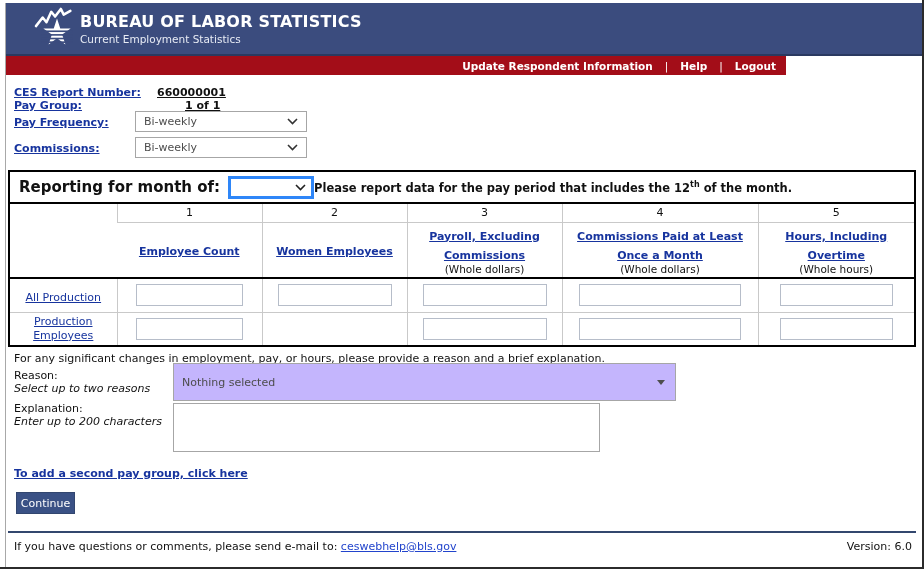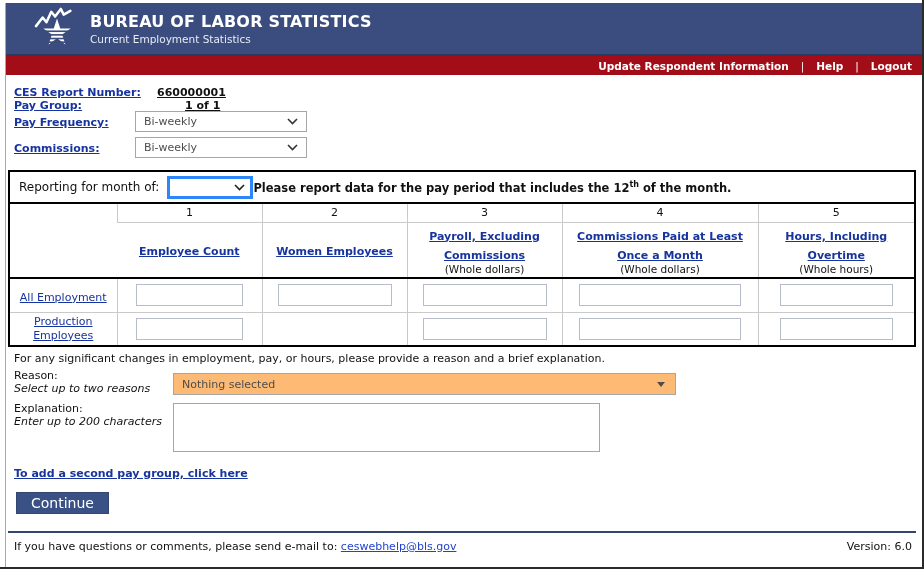--- a/index.html
+++ b/index.html
@@ -11,27 +11,27 @@
   }
   .left-edge { position:absolute; left:5px; top:3px; bottom:0; width:1px; background:#a8a8a8; }
 
   
   .header {
     position:absolute; left:6px; top:3px; width:916px; height:53px;
     background:#3b4c7e; border-bottom:2px solid #2a3960;
     display:flex; align-items:center;
   }
   .logo { width:46px; height:44px; margin-left:28px; flex:0 0 auto; }
-  .titles { margin-left:10px; }
+  .titles { margin-left:0; }
   .title { color:#fff; font-weight:bold; font-size:16px; letter-spacing:0.2px; }
   .subtitle { color:#e8ecf5; font-size:10.5px; margin-top:2px; }
 
   
   .redbar {
-    position:absolute; left:6px; top:56px; width:916px; height:19px;
+    position:absolute; left:6px; top:56px; width:780px; height:19px;
     background:#a30d18; display:flex; justify-content:flex-end; align-items:center;
     padding-right:10px;
   }
   .redbar a { color:#fff; font-size:10.5px; font-weight:600; text-decoration:none; }
   .redbar .sep { color:#fff; font-size:10.5px; margin:0 12px; }
 
   
   .info { position:absolute; left:6px; top:86px; width:910px; height:80px; }
   .info .lbl { position:absolute; left:8px; font-size:11px; font-weight:bold; color:#17349e; text-decoration:underline; }
   .info .val { position:absolute; left:151px; font-size:11px; font-weight:bold; color:#111;text-decoration:underline; }
@@ -42,21 +42,21 @@
   }
   .selectbox .sel-text { font-size:11px; color:#4d4d4d; }
   .chev { width:11px; height:7px; flex:0 0 auto; }
 
   
   table.report { position:absolute; left:8px; top:170px; border-collapse:collapse; table-layout:fixed; background:#fff; border:2px solid #000; }
   table.report td { border-left:1px solid #c9c9c9; vertical-align:middle; }
   table.report td:first-child { border-left:none; }
   tr.month-row td { border-bottom:2px solid #000; height:32px; }
   .month-cell { display:flex; align-items:center; padding-left:9px; }
-  .month-label { font-size:12px; font-weight:normal; color:#111; white-space:nowrap; }
+  .month-label { font-size:15px; font-weight:bold; color:#111; white-space:nowrap; }
   .month-select {
     margin-left:8px; width:86px; height:23px; background:#fff; border:3px solid #2e86f8;
     display:flex; align-items:center; justify-content:flex-end; padding-right:5px;
   }
   .month-select .sel-text { font-size:11px; color:#333; flex:1; }
   .month-note { font-size:11.5px; font-weight:bold; color:#111; white-space:nowrap; }
   .month-note sup { font-size:8px; }
   tr.num-row td { height:19px; border-bottom:1px solid #c9c9c9; text-align:center; font-size:11px; color:#111; }
   td.corner { border-bottom:2px solid #000 !important; }
   tr.head-row td { height:41px; border-bottom:2px solid #000; text-align:center; padding:2px 4px; }
@@ -72,36 +72,36 @@
   tr.data-row td:nth-child(3) input { width:114px; }
   tr.data-row td:nth-child(4) input { width:124px; }
   tr.data-row td:nth-child(5) input { width:162px; }
   tr.data-row td:nth-child(6) input { width:113px; }
 
   
   .note { position:absolute; left:14px; top:352px; font-size:11px; color:#111; }
   .field-label { position:absolute; left:14px; font-size:11px; color:#111; }
   .field-hint { position:absolute; left:14px; font-size:11px; font-style:italic; color:#111; }
   .reason-select {
-    position:absolute; left:173px; top:373px; width:503px; height:22px; background:#fdba74;
+    position:absolute; left:173px; top:363px; width:503px; height:38px; background:#c4b5fd;
     border:1px solid #a6a6a6; display:flex; align-items:center; justify-content:space-between;
     padding:0 10px 0 8px;
   }
   .reason-select .sel-text { font-size:11px; color:#4d4d4d; }
   .caret-down { width:0; height:0; border-left:4px solid transparent; border-right:4px solid transparent; border-top:5px solid #4d4d4d; }
   textarea.explanation {
     position:absolute; left:173px; top:403px; width:427px; height:49px;
     border:1px solid #a6a6a6; resize:none; font-family:"DejaVu Sans", sans-serif; font-size:11px; padding:4px;
   }
 
   
   .add-link { position:absolute; left:14px; top:467px; font-size:11px; font-weight:bold; color:#17349e; text-decoration:underline; }
   .continue-btn {
-    position:absolute; left:16px; top:492px; width:93px; height:22px;
-    background:#3a5185; color:#fff; border:1px solid #32466f; font-size:14px;
+    position:absolute; left:16px; top:492px; width:59px; height:22px;
+    background:#3a5185; color:#fff; border:1px solid #32466f; font-size:11px;
     font-family:"DejaVu Sans", sans-serif; cursor:pointer;
   }
   .divider { position:absolute; left:8px; top:531px; width:908px; height:2px; background:#33476e; }
   .footer-text { position:absolute; left:14px; top:540px; font-size:11px; color:#111; }
   .footer-text a { color:#2244cc; text-decoration:underline; }
   .version { position:absolute; right:10px; top:540px; font-size:11px; color:#111; }
 </style>
 </head>
 <body>
 
@@ -187,21 +187,21 @@
       <td>5</td>
     </tr>
     <tr class="head-row">
       <td><a href="#">Employee Count</a></td>
       <td><a href="#">Women Employees</a></td>
       <td><a href="#">Payroll, Excluding Commissions</a><div class="sub">(Whole dollars)</div></td>
       <td><a href="#">Commissions Paid at Least Once a Month</a><div class="sub">(Whole dollars)</div></td>
       <td><a href="#">Hours, Including Overtime</a><div class="sub">(Whole hours)</div></td>
     </tr>
     <tr class="data-row">
-      <td class="rowlabel"><a href="#">All Employment</a></td>
+      <td class="rowlabel"><a href="#">All Production</a></td>
       <td><input type="text" value="" style=""></td>
       <td><input type="text" value="" style=""></td>
       <td><input type="text" value="" style=""></td>
       <td><input type="text" value="" style=""></td>
       <td><input type="text" value="" style=""></td>
     </tr>
     <tr class="data-row">
       <td class="rowlabel"><a href="#">Production Employees</a></td>
       <td><input type="text" value="" style=""></td>
       <td></td>

